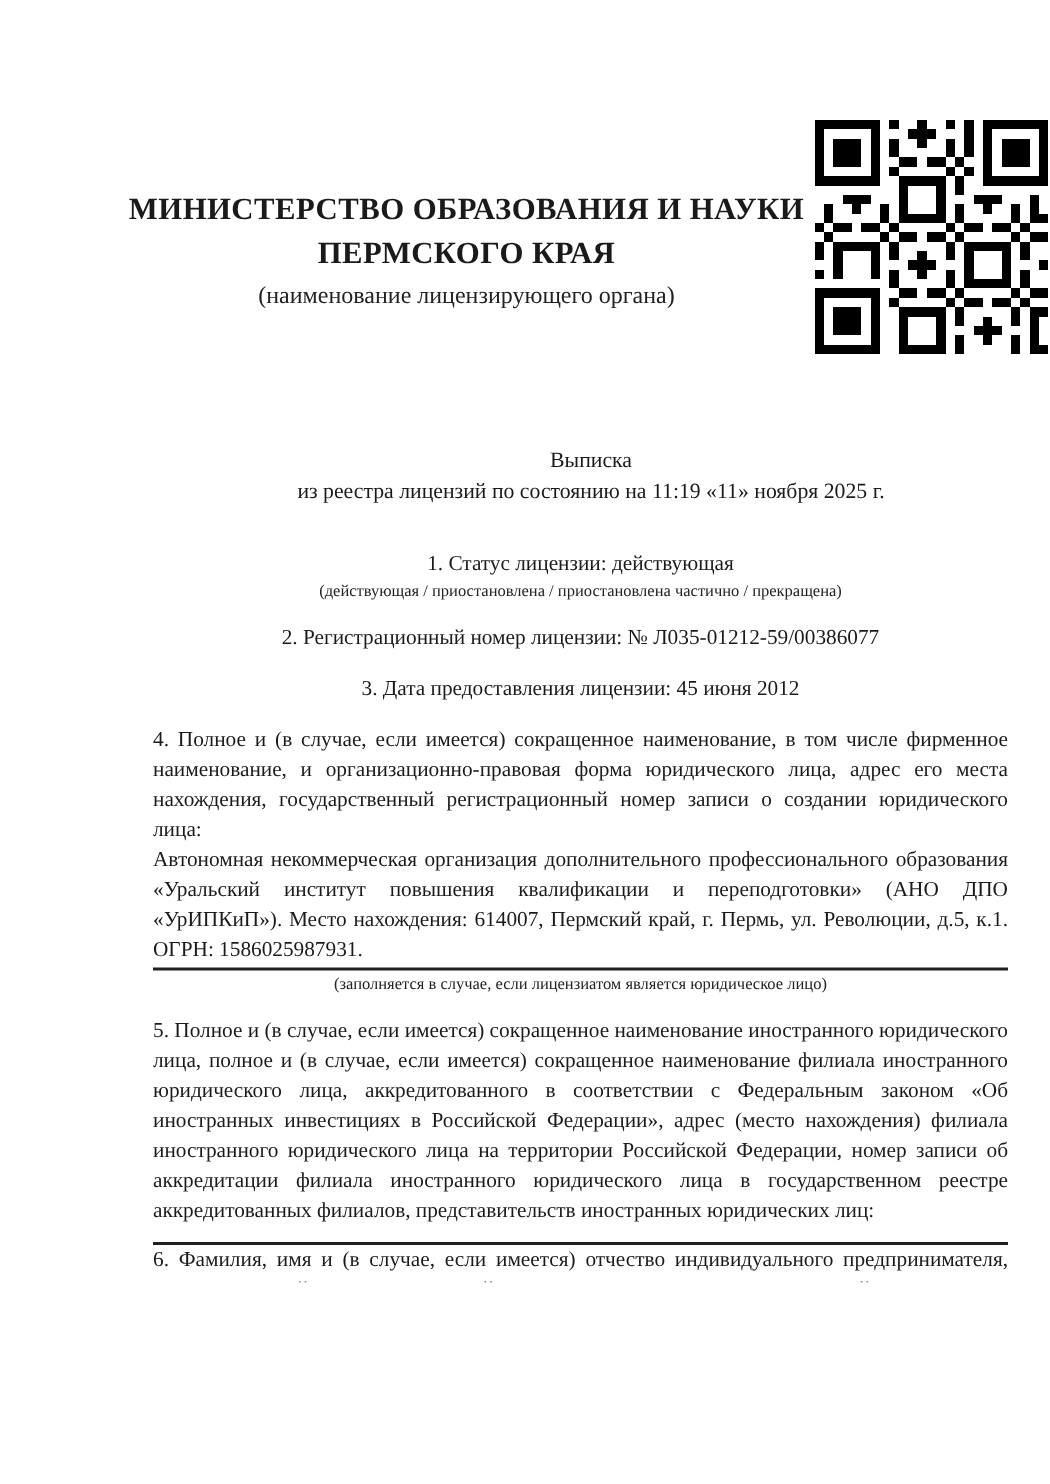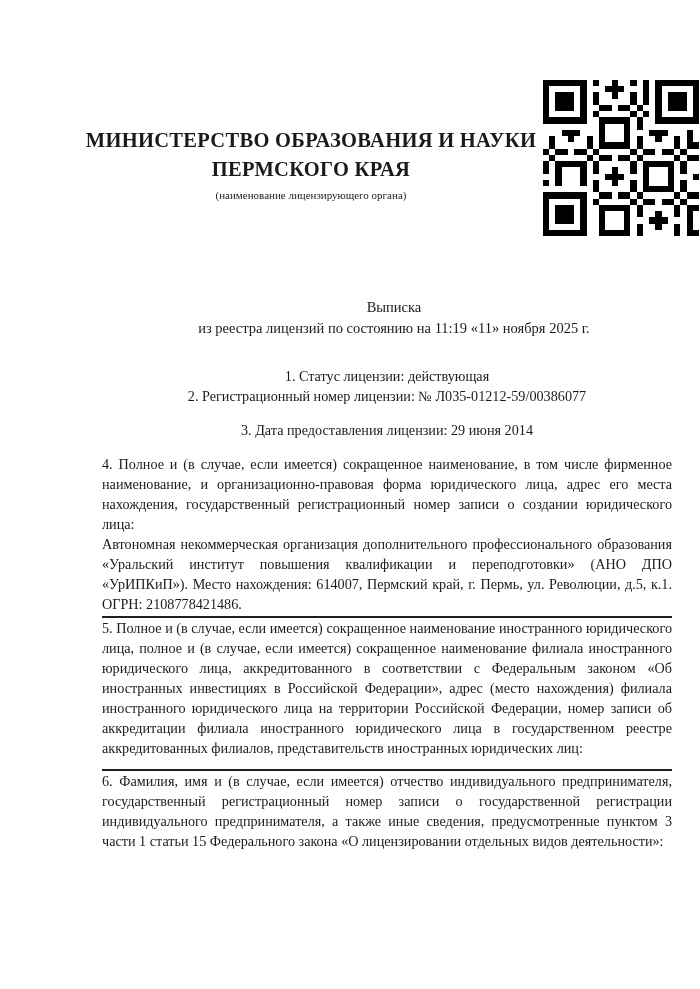--- a/index.html
+++ b/index.html
@@ -22,21 +22,21 @@
     text-align: center;
   }
   .ministry {
     font-weight: bold;
     font-size: 20.5px;
     line-height: 29px;
     letter-spacing: 0.3px;
   }
   .ministry-caption {
     margin-top: 5px;
-    font-size: 11px;
+    font-size: 16px;
     color: #222222;
     text-align: center;
   }
   .qr {
     position: absolute;
     top: 80px;
     right: 37px;
     width: 156px;
     height: 156px;
   }
@@ -387,30 +387,32 @@
 
   <div class="doc-title">
     <div>Выписка</div>
     <div>из реестра лицензий по состоянию на 11:19 «11» ноября 2025 г.</div>
   </div>
 
   <div class="body">
 
     <div class="item1">
       <p class="line">1. Статус лицензии: действующая</p>
+      <div class="caption">(действующая / приостановлена / приостановлена частично / прекращена)</div>
     </div>
 
     <p class="line gap-md">2. Регистрационный номер лицензии: № Л035-01212-59/00386077</p>
 
-    <p class="line gap-md">3. Дата предоставления лицензии: 29 июня 2014</p>
+    <p class="line gap-md">3. Дата предоставления лицензии: 45 июня 2012</p>
 
     <div class="item4">
       <p class="para">4. Полное и (в случае, если имеется) сокращенное наименование, в том числе фирменное наименование, и организационно-правовая форма юридического лица, адрес его места нахождения, государственный регистрационный номер записи о создании юридического лица:</p>
-      <p class="para">Автономная некоммерческая организация дополнительного профессионального образования «Уральский институт повышения квалификации и переподготовки» (АНО ДПО «УрИПКиП»). Место нахождения: 614007, Пермский край, г. Пермь, ул. Революции, д.5, к.1. ОГРН: 2108778421486.</p>
+      <p class="para">Автономная некоммерческая организация дополнительного профессионального образования «Уральский институт повышения квалификации и переподготовки» (АНО ДПО «УрИПКиП»). Место нахождения: 614007, Пермский край, г. Пермь, ул. Революции, д.5, к.1. ОГРН: 1586025987931.</p>
       <hr class="rule">
+      <div class="caption">(заполняется в случае, если лицензиатом является юридическое лицо)</div>
     </div>
 
     <div class="item5">
       <p class="para">5. Полное и (в случае, если имеется) сокращенное наименование иностранного юридического лица, полное и (в случае, если имеется) сокращенное наименование филиала иностранного юридического лица, аккредитованного в соответствии с Федеральным законом «Об иностранных инвестициях в Российской Федерации», адрес (место нахождения) филиала иностранного юридического лица на территории Российской Федерации, номер записи об аккредитации филиала иностранного юридического лица в государственном реестре аккредитованных филиалов, представительств иностранных юридических лиц:</p>
       <hr class="rule">
     </div>
 
     <div class="item6">
       <p class="para">6. Фамилия, имя и (в случае, если имеется) отчество индивидуального предпринимателя, государственный регистрационный номер записи о государственной регистрации индивидуального предпринимателя, а также иные сведения, предусмотренные пунктом 3 части 1 статьи 15 Федерального закона «О лицензировании отдельных видов деятельности»:</p>
       <hr class="rule">

